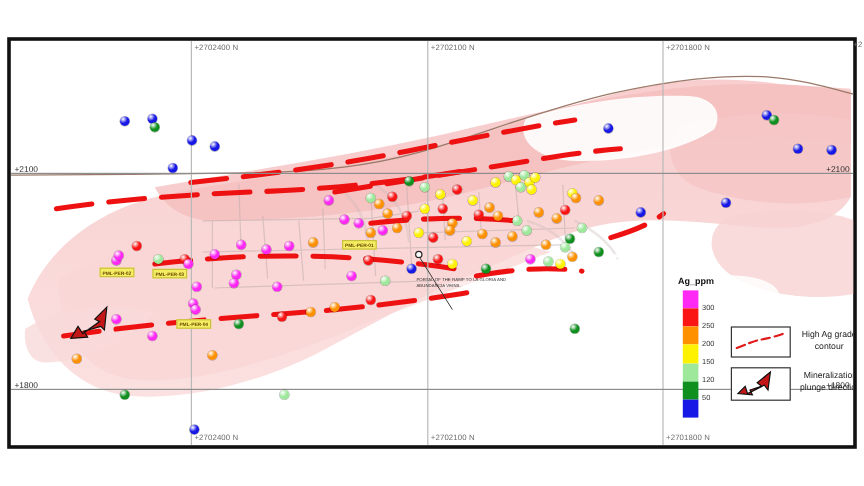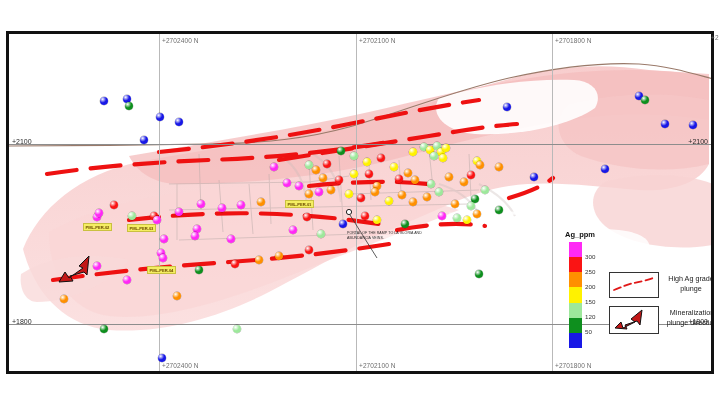--- a/index.html
+++ b/index.html
@@ -326,21 +326,21 @@
           <div class="ctick" style="top: 294.357px;">50</div>
         </div>
 
       <div class="lgbox" style="left:600px;top:238px;width:48px;height:24px;">
         <svg width="46" height="22" viewBox="0 0 46 22">
           <path d="M4,17 C12,14 18,11 24,10 C30,9 38,7 43,5" fill="none" stroke="#e01818" stroke-width="1.8" stroke-dasharray="7 4" stroke-linecap="round"></path>
         </svg>
       </div>
       <div class="lgtext" style="left:652px;top:240px;width:60px;">
         <span>High Ag grade</span><br>
-        <span>plunge</span>
+        <span>contour</span>
       </div>
 
       <div class="lgbox" style="left:600px;top:272px;width:48px;height:26px;">
         <svg width="46" height="24" viewBox="0 0 46 24">
           <path d="M32,3 L21,12 L25,15 L13,21 L11,15 L5,21 L17,22 L15,18 L27,14 L30,18 Z" fill="#c31717" stroke="#111" stroke-width="1"></path>
         </svg>
       </div>
       <div class="lgtext" style="left:652px;top:274px;width:62px;">
         <span>Mineralization</span><br>
         <span>plunge direction</span>

